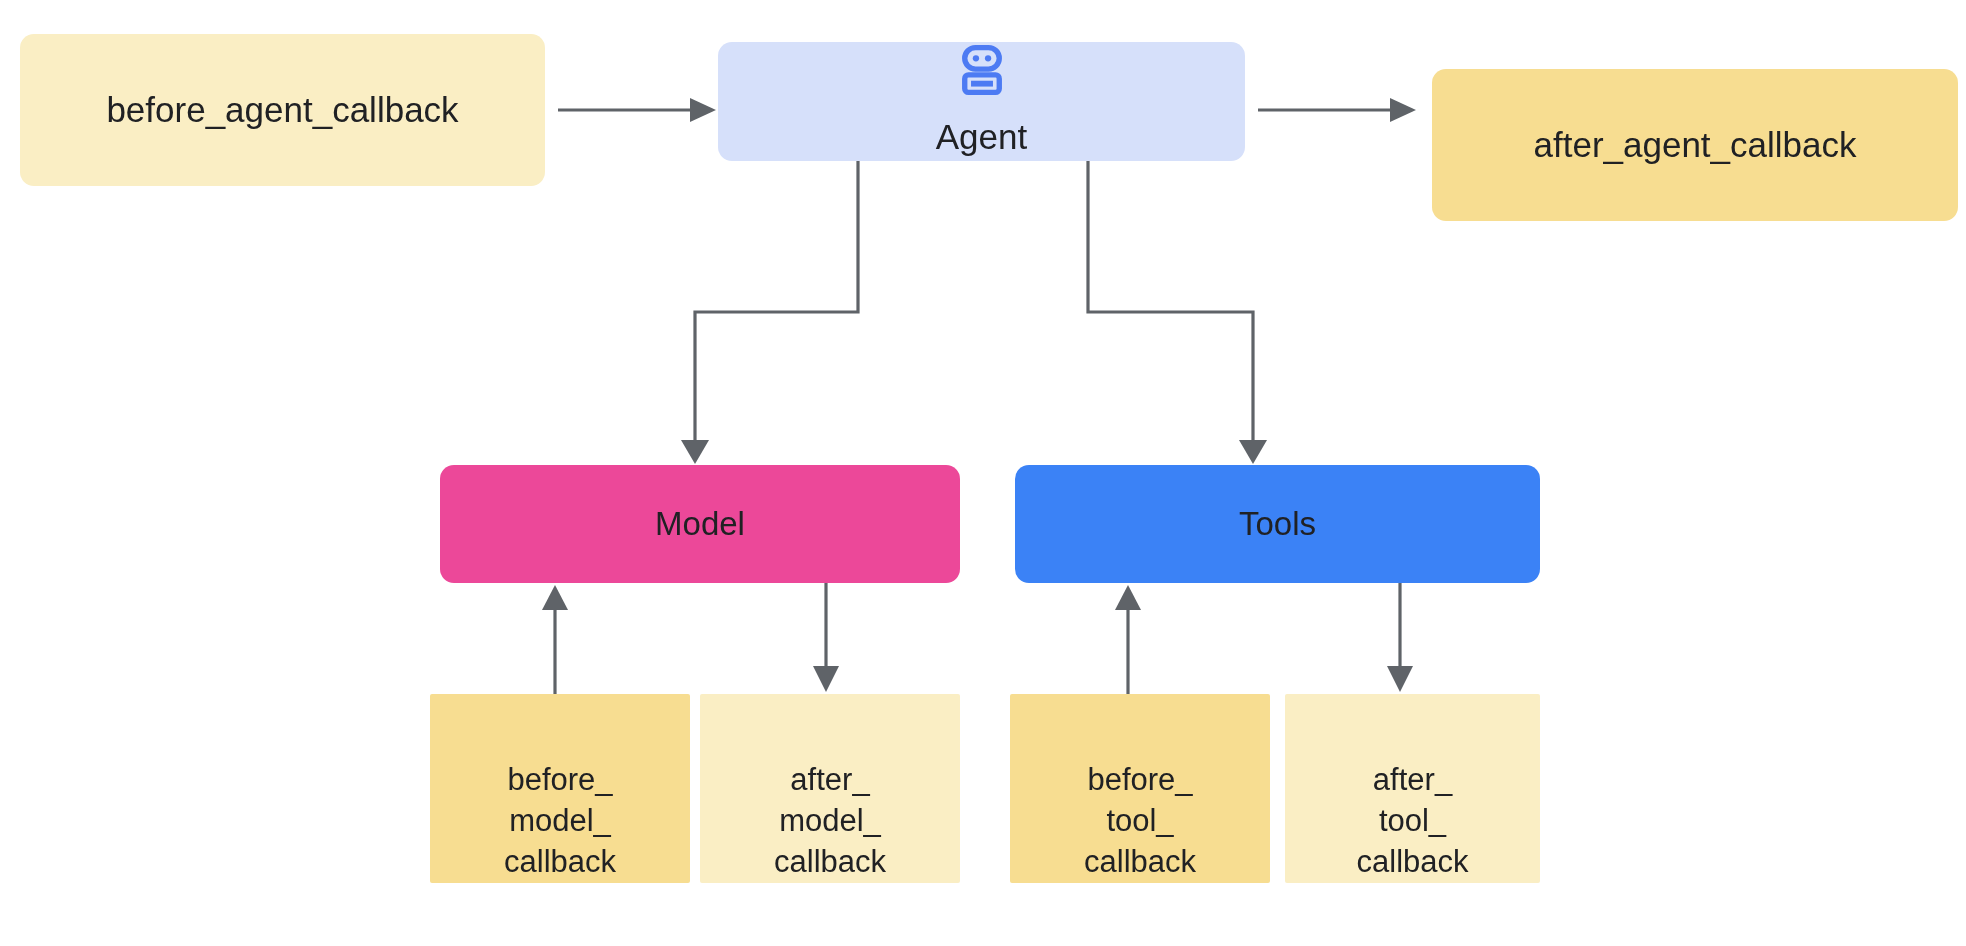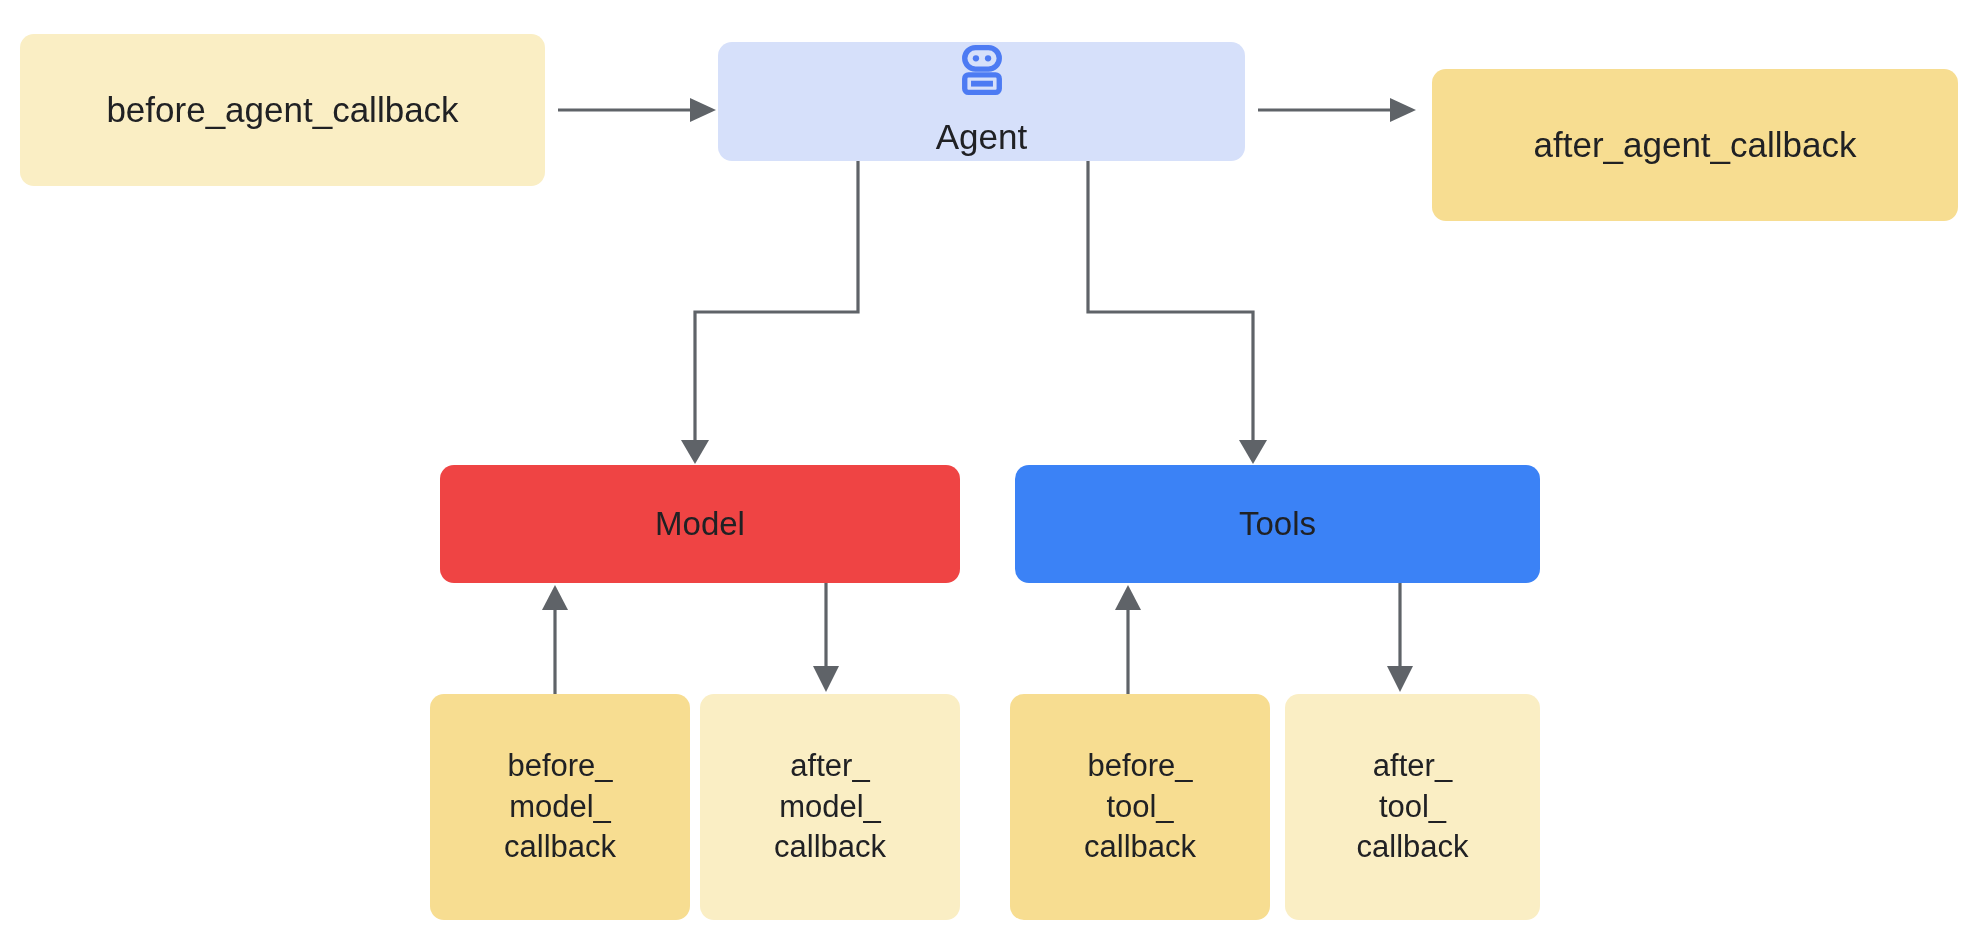--- a/index.html
+++ b/index.html
@@ -66,35 +66,36 @@
   .robot-icon {
     display: block;
     width: 56px;
     height: 56px;
     flex: none;
   }
 
   
   #node-model {
     left: 440px; top: 465px; width: 520px; height: 118px;
-    background: #ef4444;
+    background: #ec4899;
     font-size: 33px;
   }
   #node-tools {
     left: 1015px; top: 465px; width: 525px; height: 118px;
     background: #3b82f6;
     font-size: 33px;
   }
 
   
   .leaf {
-    height: 226px;
+    height: 189px;
     top: 694px;
     font-size: 31px;
-    border-radius: 14px;
+    border-radius: 2px;
+    align-items: flex-end;
   }
   #node-before-model-callback { left: 430px;  width: 260px; background: #f7dd91; }
   #node-after-model-callback  { left: 700px;  width: 260px; background: #faeec4; }
   #node-before-tool-callback  { left: 1010px; width: 260px; background: #f7dd91; }
   #node-after-tool-callback   { left: 1285px; width: 255px; background: #faeec4; }
 
   
   #connectors {
     position: absolute;
     left: 0; top: 0;

